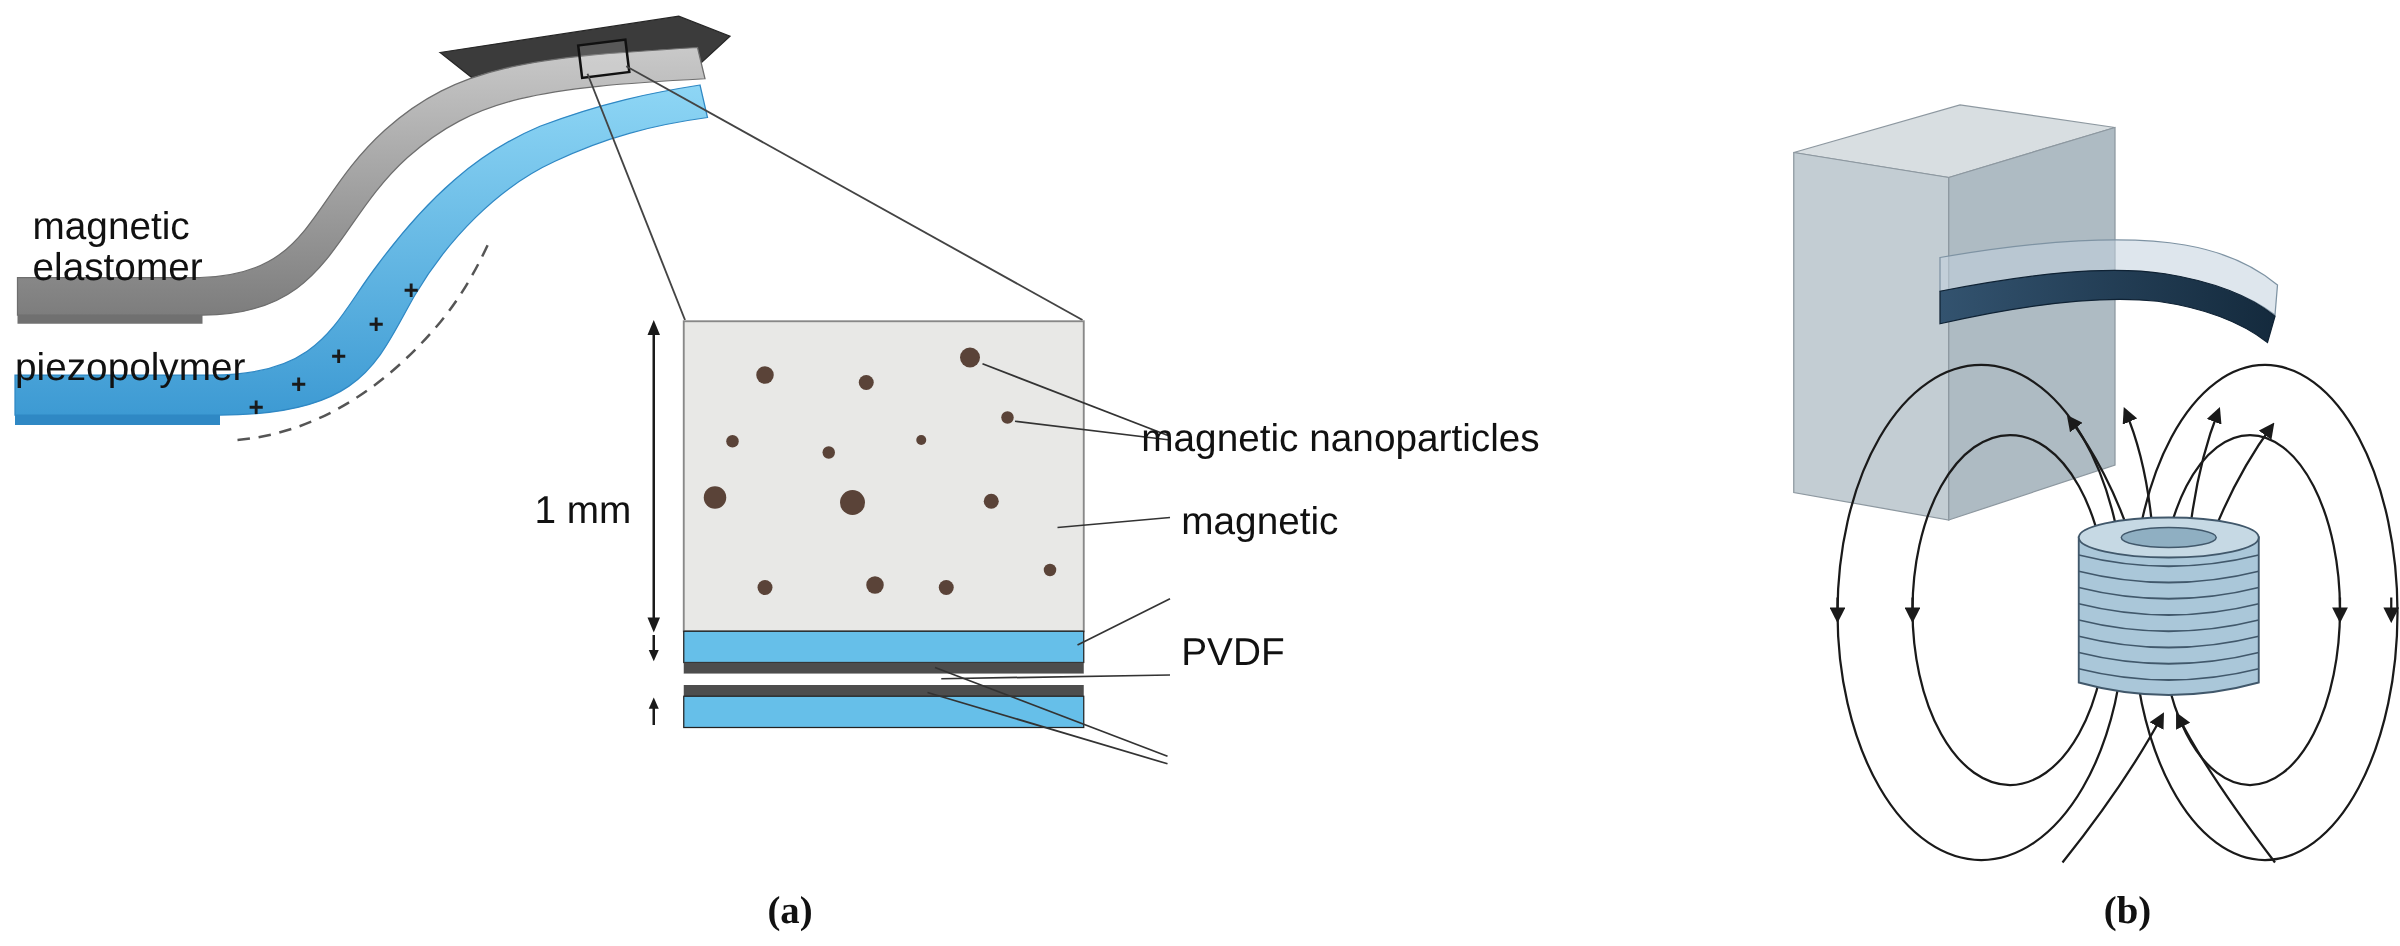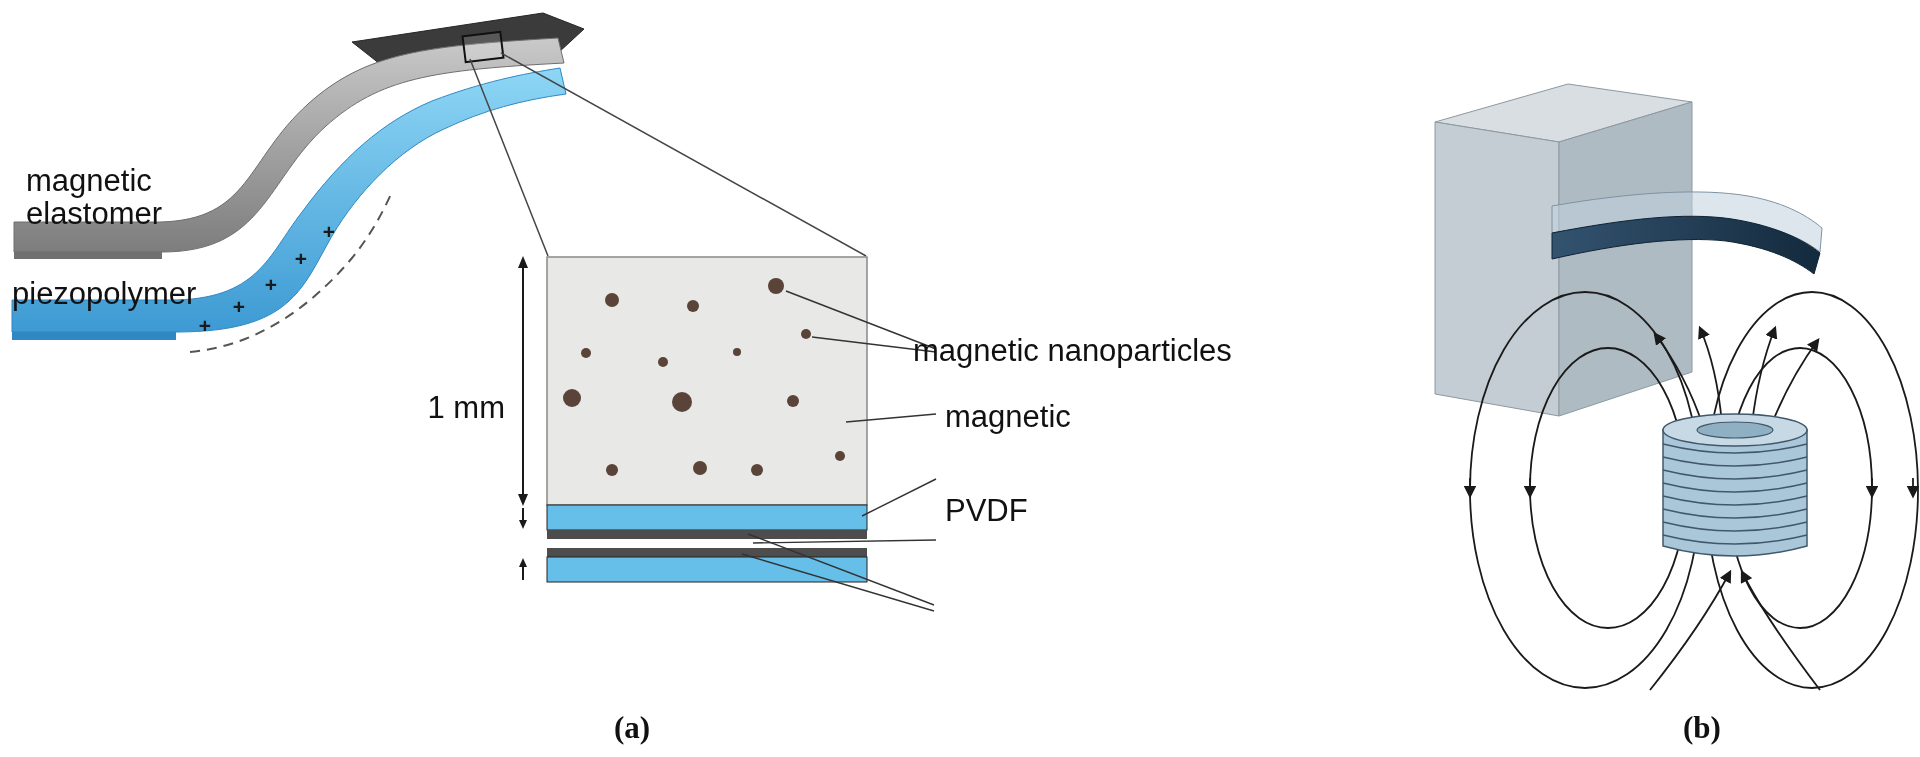--- a/index.html
+++ b/index.html
@@ -170,17 +170,17 @@
   </svg>
 
   <div class="label" style="left:26px;top:164px">magnetic
 elastomer</div>
   <div class="label" style="left:12px;top:277px">piezopolymer</div>
 
   <div class="label dim" style="left:420px;top:391px;width:85px">1 mm</div>
 
   <div class="label" style="left:913px;top:334px">magnetic nanoparticles</div>
   <div class="label" style="left:945px;top:400px">magnetic</div>
-  <div class="label" style="left:945px;top:494px">PVDF</div>
+  <div class="label" style="left:945px;top:505px">PVDF</div>
 
   <div class="caption" style="left:572px">(a)</div>
   <div class="caption" style="left:1642px">(b)</div>
 </div>
 
 </body></html>

